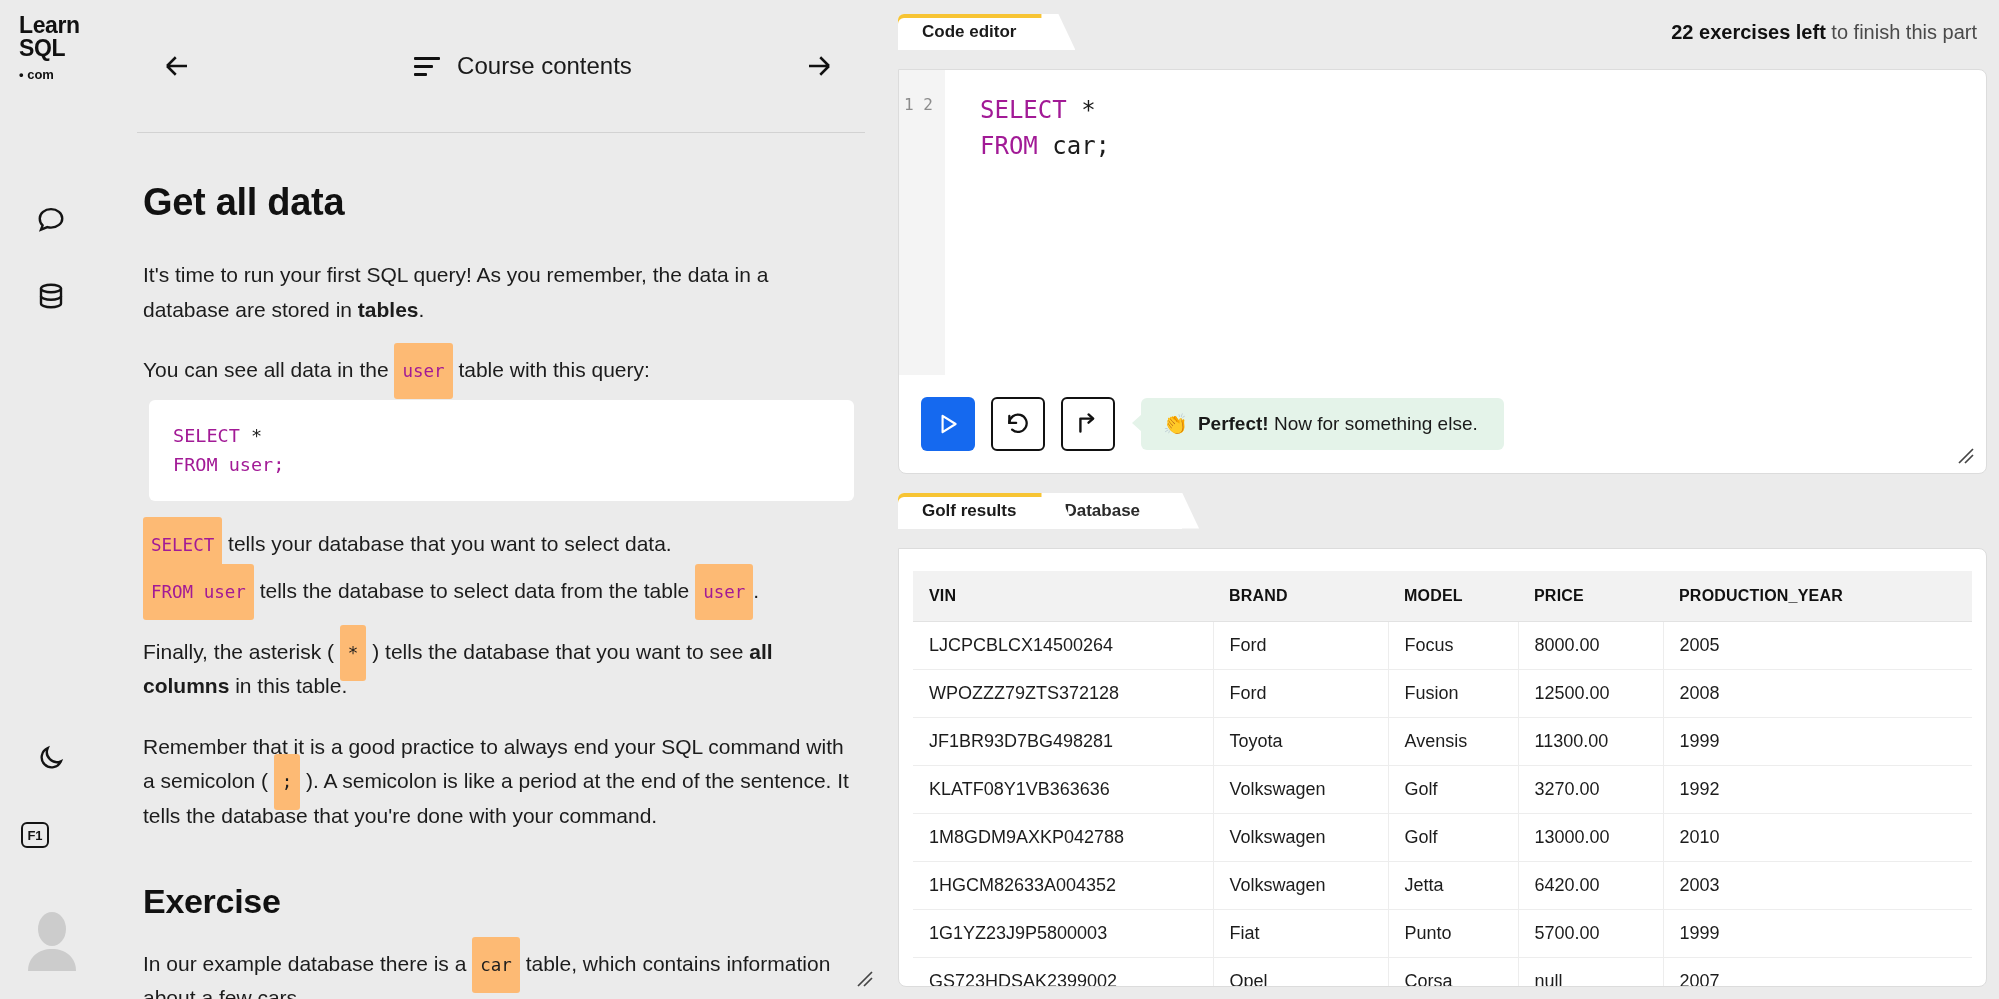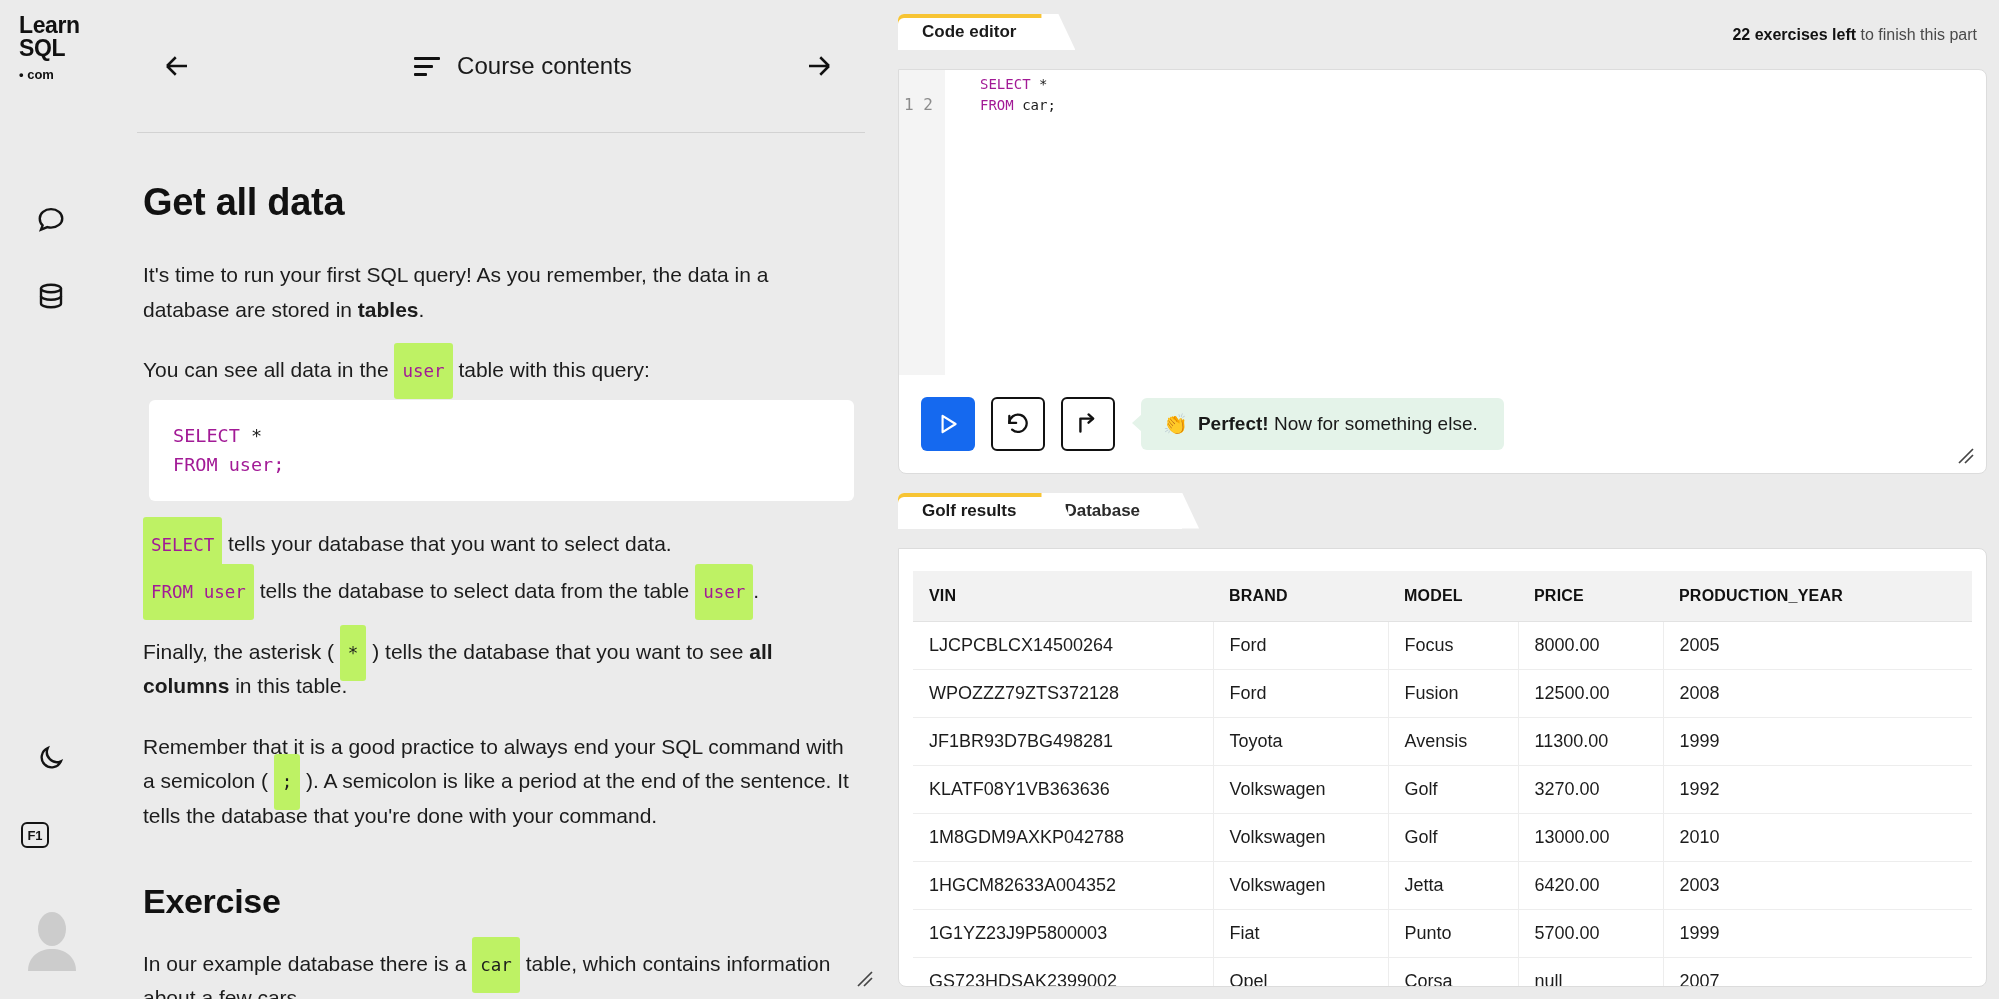--- a/index.html
+++ b/index.html
@@ -78,21 +78,21 @@
   .lesson-body h2 {
     font-size: 34px; font-weight: 700; color: #111; margin: 48px 0 26px;
     letter-spacing: -0.3px;
   }
   .lesson-body p {
     font-size: 21px; line-height: 1.65; color: #1c1c1c; margin: 0 0 26px;
   }
   .lesson-body p.tight { margin-bottom: 12px; }
   code.inline {
     font-family: "DejaVu Sans Mono", monospace;
-    font-size: 17.5px; background: #bef264; color: #a21a96;
+    font-size: 17.5px; background: #fdba74; color: #a21a96;
     padding: 18px 8px; border-radius: 3px; white-space: nowrap;
   }
   code.inline.plain { color: #1c1c1c; }
   .codeblock {
     background: #fff; border-radius: 6px; padding: 22px 24px;
     margin: 6px 6px 26px;
     font-family: "DejaVu Sans Mono", monospace;
     font-size: 18.5px; line-height: 1.55; white-space: pre;
     color: #1c1c1c;
   }
@@ -121,42 +121,42 @@
   .tab::after {
     content: ""; position: absolute; right: -17px; top: 0; bottom: 0; width: 34px;
     background: #fff;
     -webkit-clip-path: polygon(0 0, 50% 0, 100% 100%, 0 100%);
     clip-path: polygon(0 0, 50% 0, 100% 100%, 0 100%);
   }
   .tab.active { box-shadow: inset 0 4px 0 0 #f7c433; }
   .tab.inactive { font-weight: 700; color: #2a2a2a; z-index: 0; }
   .tab.active { z-index: 2; }
   .counter {
-    margin-left: auto; font-size: 16px; color: #4a4a4a;
+    margin-left: auto; font-size: 20px; color: #4a4a4a;
     padding: 0 10px 6px 0; white-space: nowrap;
   }
   .counter b { color: #111; font-weight: 700; }
 
   .panel {
     background: #fff; border: 1px solid #dcdcdc;
     border-radius: 8px; border-top-left-radius: 0;
     position: relative;
   }
   .editor-panel { height: 430px; display: flex; flex-direction: column; }
   .editor-area { flex: 1 1 auto; display: flex; min-height: 0; }
   .gutter {
     width: 46px; flex: 0 0 46px; background: #f4f4f4;
     font-family: "DejaVu Sans Mono", monospace; font-size: 16px;
     color: #8c8c8c; text-align: right; padding: 22px 12px 0 0;
     line-height: 1.62; height: 305px;
   }
   .code-area {
-    flex: 1 1 auto; padding: 4px 0 0 35px;
+    flex: 1 1 auto; padding: 22px 0 0 35px;
     font-family: "DejaVu Sans Mono", monospace;
-    font-size: 14px; line-height: 1.5; color: #1c1c1c;
+    font-size: 24px; line-height: 1.5; color: #1c1c1c;
     white-space: pre;
   }
   .editor-toolbar {
     display: flex; align-items: center; gap: 16px;
     padding: 12px 0 22px 22px;
   }
   .btn-run, .btn-sq {
     width: 54px; height: 54px; border-radius: 6px;
     display: flex; align-items: center; justify-content: center;
     cursor: pointer;

